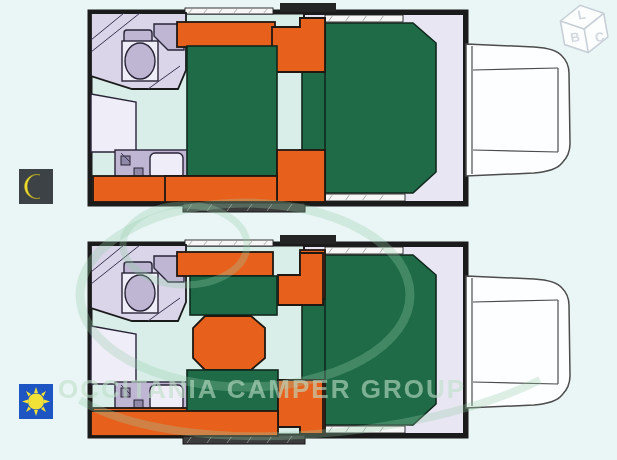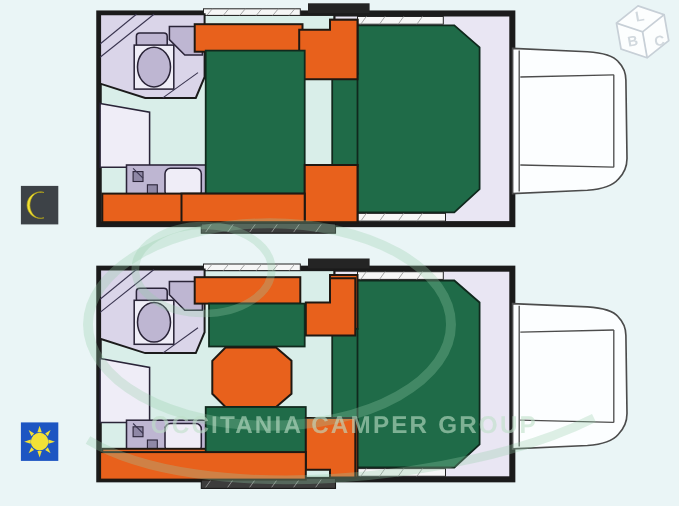--- a/index.html
+++ b/index.html
@@ -21,22 +21,22 @@
   .cab{fill:#fcfeff;stroke:#4c4c4c;stroke-width:1.5;}
   .cabline{fill:none;stroke:#4c4c4c;stroke-width:1.2;}
   .step{fill:#3c3c3c;stroke:#161616;stroke-width:1;}
   .vent{fill:#242424;}
   .winstrip{fill:#f6f6f6;stroke:#222;stroke-width:0.9;}
   .hatch{stroke:#9a9a9a;stroke-width:0.8;}
   .swoosh{fill:none;stroke:rgba(150,205,168,0.30);}
   
   #watermark-text{
     position:absolute;left:58px;top:374px;width:510px;
-    font-size:22px;font-weight:bold;letter-spacing:2px;white-space:nowrap;
-    color:rgba(190,224,200,0.62);z-index:4;pointer-events:none;text-align:center;
+    font-size:26px;font-weight:bold;letter-spacing:2px;white-space:nowrap;
+    color:rgba(190,224,200,0.62);z-index:4;pointer-events:none;
   }
   
   .legend-tile{position:absolute;width:34px;height:35px;z-index:5;}
   #night-tile{left:19px;top:169px;background:var(--night-tile,#3d4247);}
   #day-tile{left:19px;top:384px;background:var(--day-tile,#1d55c2);}
   .legend-tile svg{display:block;}
   
   #lbc-logo{position:absolute;left:552px;top:0px;z-index:5;opacity:0.9;}
   #lbc-logo text{font-family:"Liberation Sans",sans-serif;font-weight:bold;font-size:13px;fill:#cfd6dc;}
 </style>

